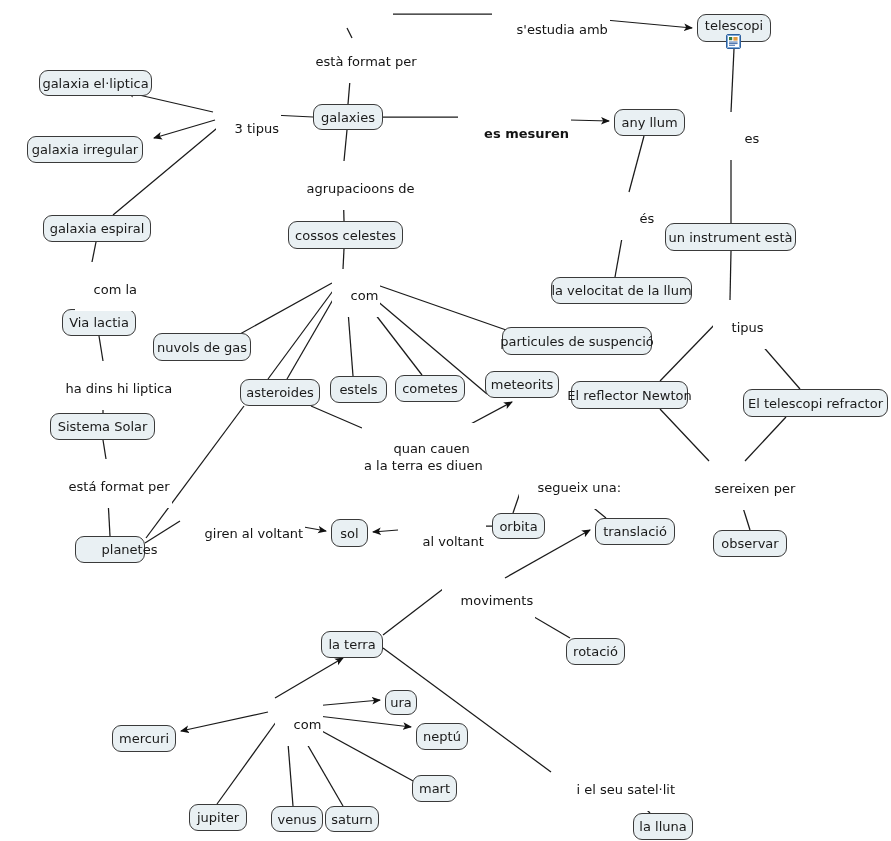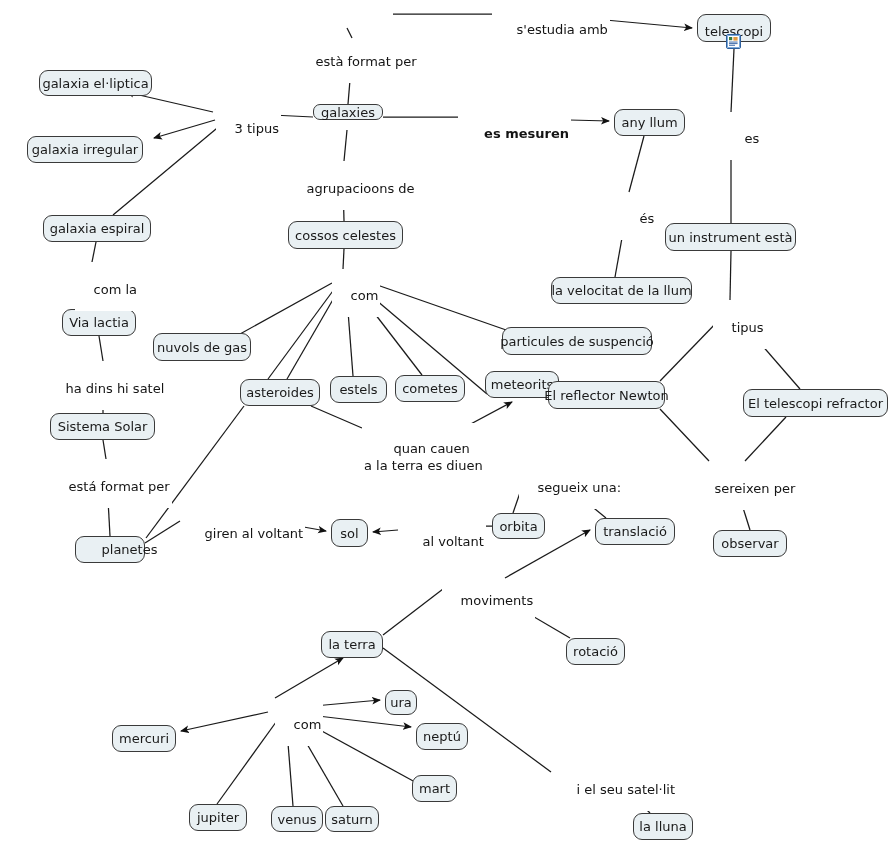--- a/index.html
+++ b/index.html
@@ -165,27 +165,27 @@
       <path d="M292,718 L343,806"></path>
 
       <path d="M383,648 L551,772"></path>
       <path d="M620,783 L650,813"></path>
     </g>
   </svg>
 
   <div class="node" style="left:300px;top:3px;width:93px;height:25px;margin-top:39px;">
     <span class="node-label">L'UNIVERS</span>
   </div>
-  <div class="node" style="left:697px;top:14px;width:74px;height:28px;align-items:flex-start;padding-top:10px;">
+  <div class="node" style="left:697px;top:14px;width:74px;height:28px;align-items:flex-start;padding-top:4px;">
     <span class="node-label">telescopi</span>
   </div>
   <div class="node" style="left:3px;top:70px;width:113px;height:26px;margin-left:36px;">
     <span class="node-label">galaxia el·liptica</span>
   </div>
-  <div class="node" style="left:313px;top:104px;width:70px;height:16px;border-radius:7px;">
+  <div class="node" style="left:313px;top:104px;width:70px;height:26px;">
     <span class="node-label">galaxies</span>
   </div>
   <div class="node" style="left:614px;top:109px;width:71px;height:27px;">
     <span class="node-label">any llum</span>
   </div>
   <div class="node" style="left:27px;top:136px;width:116px;height:27px;">
     <span class="node-label">galaxia irregular</span>
   </div>
   <div class="node" style="left:43px;top:215px;width:108px;height:27px;">
     <span class="node-label">galaxia espiral</span>
@@ -213,21 +213,21 @@
   </div>
   <div class="node" style="left:395px;top:375px;width:70px;height:27px;">
     <span class="node-label">cometes</span>
   </div>
   <div class="node" style="left:330px;top:376px;width:57px;height:27px;">
     <span class="node-label">estels</span>
   </div>
   <div class="node" style="left:240px;top:379px;width:80px;height:27px;">
     <span class="node-label">asteroides</span>
   </div>
-  <div class="node" style="left:548px;top:381px;width:117px;height:28px;">
+  <div class="node" style="left:571px;top:381px;width:117px;height:28px;">
     <span class="node-label">El reflector Newton</span>
   </div>
   <div class="node" style="left:743px;top:389px;width:145px;height:28px;">
     <span class="node-label">El telescopi refractor</span>
   </div>
   <div class="node" style="left:50px;top:413px;width:105px;height:27px;">
     <span class="node-label">Sistema Solar</span>
   </div>
   <div class="node" style="left:492px;top:513px;width:53px;height:26px;">
     <span class="node-label">orbita</span>
@@ -303,21 +303,21 @@
   <div class="edge-label" style="left:621px;top:198px;">
     <span>és</span>
   </div>
   <div class="edge-label" style="left:75px;top:269px;">
     <span>com la</span>
   </div>
   <div class="edge-label" style="left:713px;top:307px;">
     <span>tipus</span>
   </div>
   <div class="edge-label" style="left:47px;top:368px;">
-    <span>ha dins hi satel</span>
+    <span>ha dins hi liptica</span>
   </div>
   <div class="edge-label" style="left:362px;top:423px;line-height:17px;">
     <span>quan cauen
 a la terra es diuen</span>
   </div>
   <div class="edge-label" style="left:50px;top:466px;">
     <span>está format per</span>
   </div>
   <div class="edge-label" style="left:519px;top:467px;">
     <span>segueix una:</span>

